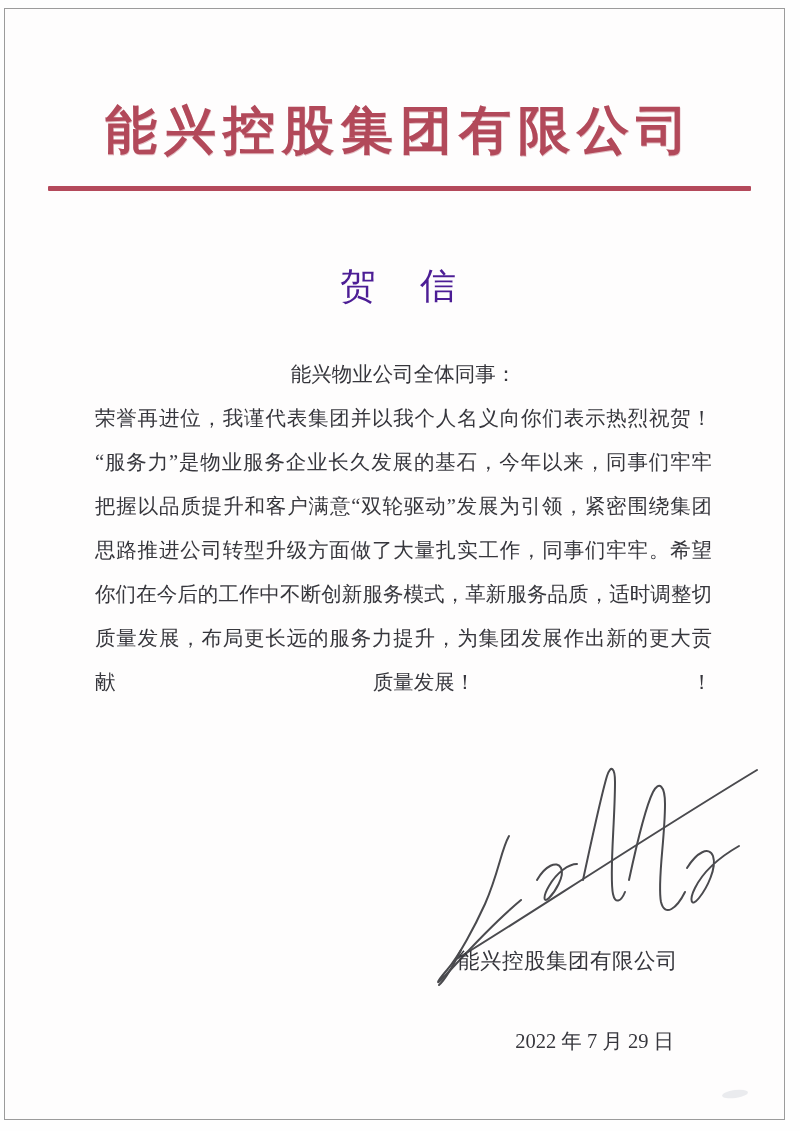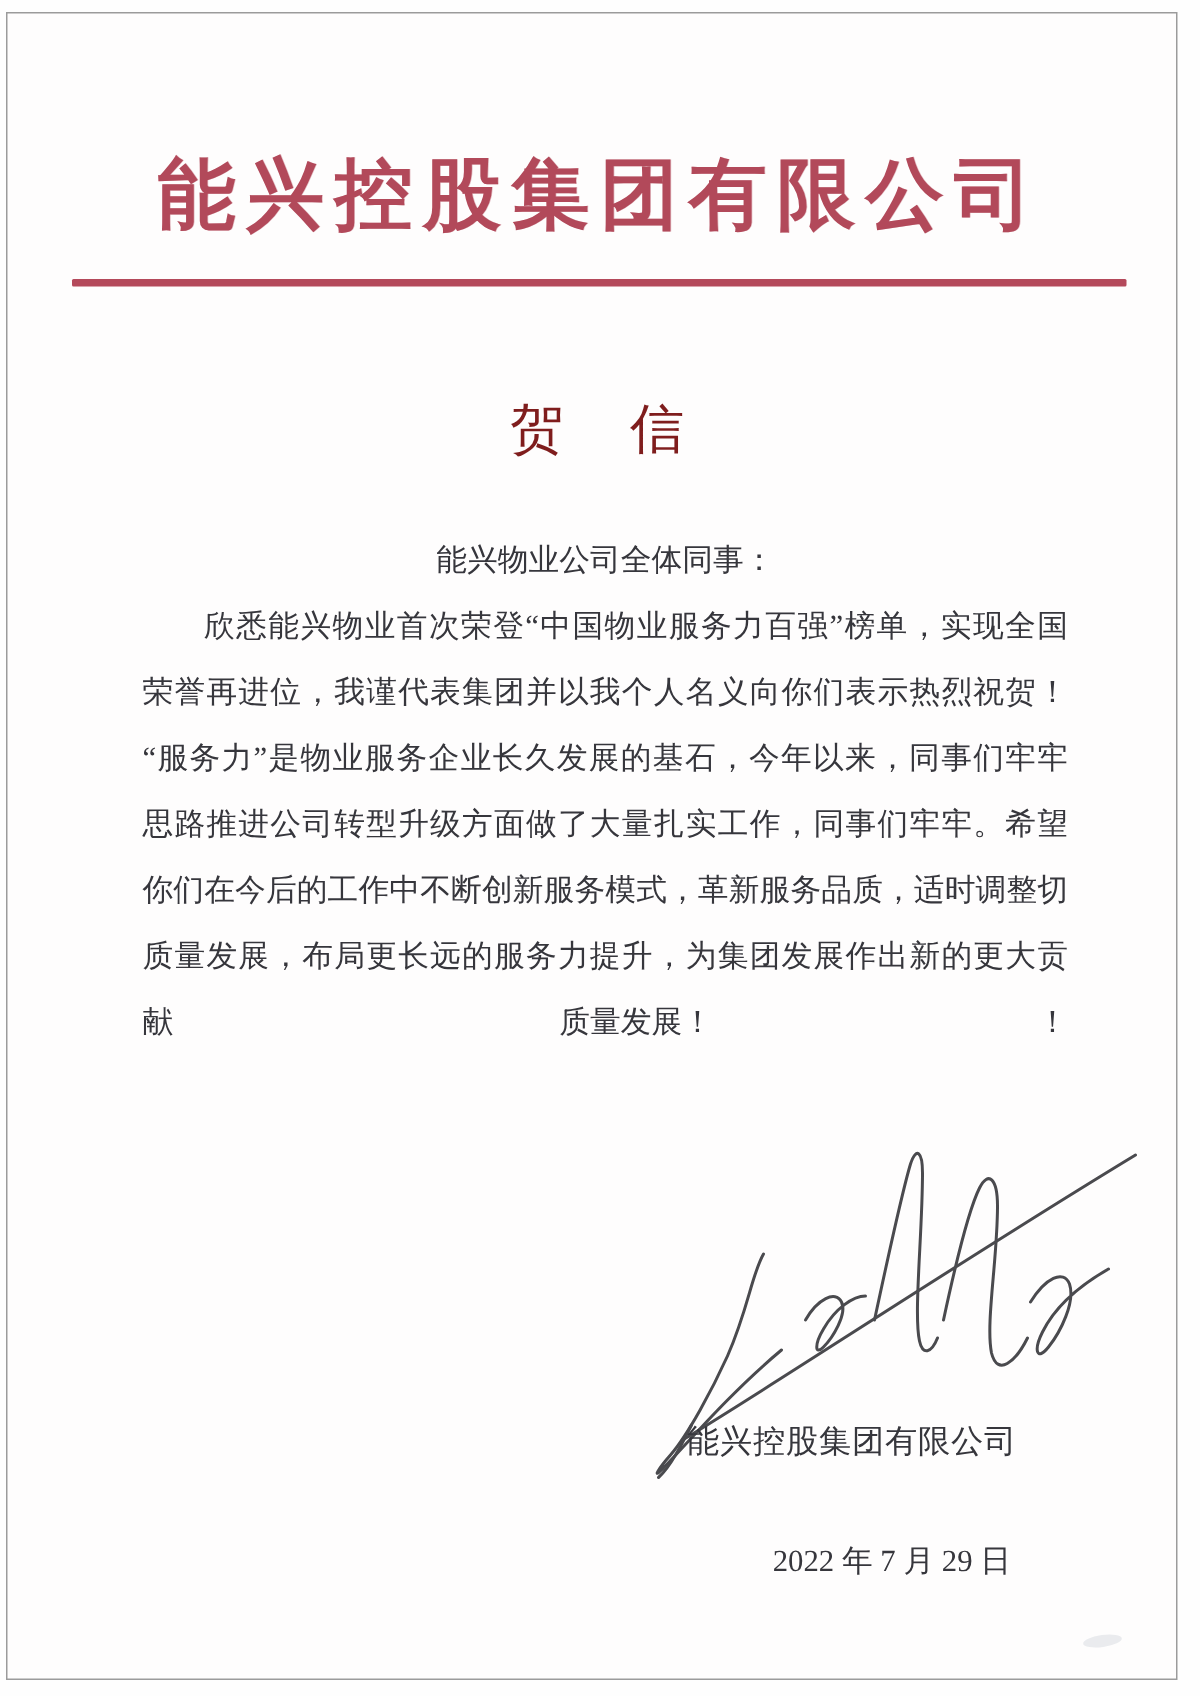--- a/index.html
+++ b/index.html
@@ -51,21 +51,21 @@
     border-radius: 1px;
   }
   .doc-title {
     position: absolute;
     top: 262px;
     left: 0;
     width: 100%;
     text-align: center;
     font-size: 36px;
     letter-spacing: 4px;
-    color: #7f1d1d;
+    color: #4c1d95;
   }
   .letter-body {
     position: absolute;
     top: 352px;
     left: 95px;
     width: 617px;
     font-size: 20.5px;
     color: #36363c;
   }
   .line {
@@ -127,23 +127,23 @@
   <div class="content">
 
     <div class="letterhead-name">能兴控股集团有限公司</div>
 
     <div class="letterhead-divider"></div>
 
     <div class="doc-title">贺　信</div>
 
     <div class="letter-body">
       <div class="line">能兴物业公司全体同事：</div>
-      <div class="line fill indent">欣悉能兴物业首次荣登“中国物业服务力百强”榜单，实现全国</div>
       <div class="line fill">荣誉再进位，我谨代表集团并以我个人名义向你们表示热烈祝贺！</div>
       <div class="line fill">“服务力”是物业服务企业长久发展的基石，今年以来，同事们牢牢</div>
+      <div class="line fill">把握以品质提升和客户满意“双轮驱动”发展为引领，紧密围绕集团</div>
       <div class="line fill">思路推进公司转型升级方面做了大量扎实工作，同事们牢牢。希望</div>
       <div class="line fill">你们在今后的工作中不断创新服务模式，革新服务品质，适时调整切</div>
       <div class="line fill">质量发展，布局更长远的服务力提升，为集团发展作出新的更大贡献！</div>
       <div class="line indent">质量发展！</div>
     </div>
 
     <svg class="signature-svg" viewBox="0 0 340 232" fill="none" stroke="#4a4a4e" stroke-width="2" stroke-linecap="round" stroke-linejoin="round">
 
       <path d="M84,76 C76,90 74,112 60,144 C50,166 34,196 22,210 C14,219 10,226 16,220 C30,206 60,170 96,140"></path>
       <path d="M36,190 C30,202 22,218 14,225"></path>

